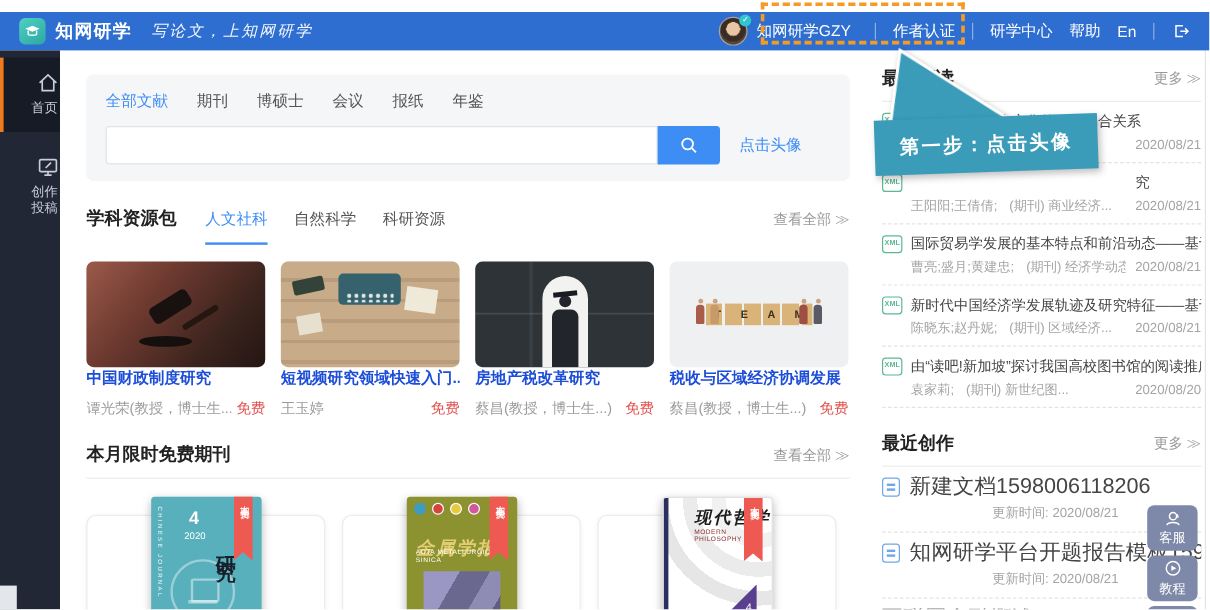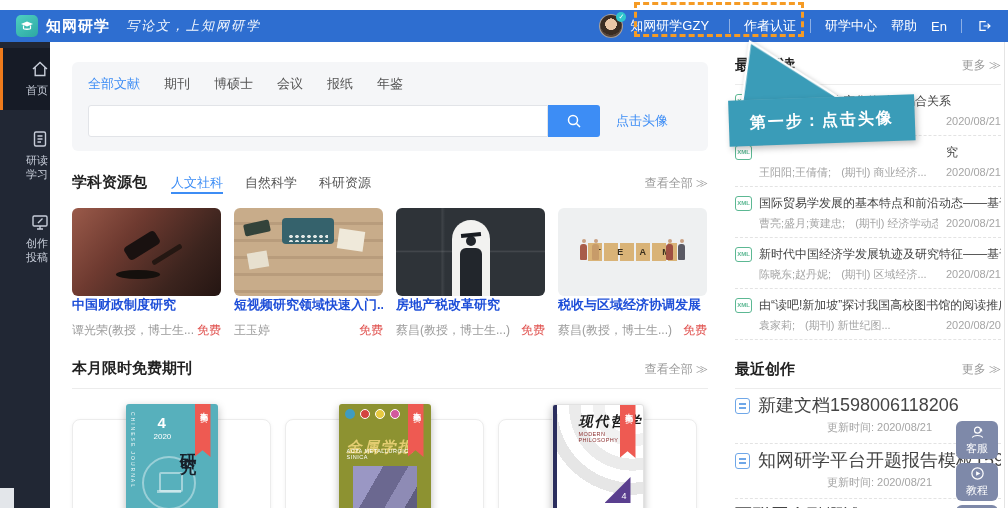--- a/index.html
+++ b/index.html
@@ -46,21 +46,21 @@
   .search-tabs .tab.active { color:#3d8df5; }
   .search-row { display:flex; align-items:center; margin-top:12px; }
   .search-input { flex:0 0 460px; height:32px; border:1px solid #e2e4e8; border-radius:3px 0 0 3px; background:#fff; padding:0 10px; font-size:13px; outline:none; }
   .search-btn { width:52px; height:32px; background:#3d8df5; border:none; border-radius:0 3px 3px 0; cursor:pointer;
                 display:flex; align-items:center; justify-content:center; }
   .adv-link { margin-left:16px; color:#3d8df5; font-size:13px; cursor:pointer; }
 
   .section-head { display:flex; align-items:baseline; margin:22px 0 0 22px; width:636px; }
   .section-title { font-size:15px; font-weight:bold; color:#222; }
   .pack-tabs { display:flex; gap:22px; margin-left:24px; font-size:13px; color:#555; }
-  .pack-tabs .tab { padding-bottom:0; cursor:pointer; }
+  .pack-tabs .tab { padding-bottom:10px; cursor:pointer; }
   .pack-tabs .tab.active { color:#3d8df5; border-bottom:2px solid #3d8df5; }
   .view-all { margin-left:auto; font-size:12px; color:#999; cursor:pointer; }
   .sec-divider { width:636px; margin:10px 0 0 22px; border-bottom:1px solid #ececec; }
 
   .cards { display:flex; gap:13px; margin:14px 0 0 22px; width:636px; }
   .pcard { width:149px; cursor:pointer; }
   .pimg { height:88px; border-radius:6px; overflow:hidden; position:relative; }
   .pcard-title { font-size:13px; font-weight:bold; color:#1d4ed8; white-space:nowrap; overflow:hidden; }
   .pcard-meta { display:flex; justify-content:space-between; align-items:center; margin-top:8px; }
   .pcard-author { font-size:12px; color:#9b9b9b; white-space:nowrap; overflow:hidden; }
@@ -211,27 +211,20 @@
 
   <div class="sidebar">
     <div class="side-item active">
       <svg width="20" height="20" viewBox="0 0 20 20">
           <path d="M3 10 L10 3.5 L17 10 M5.2 8.6 V16.5 H14.8 V8.6"></path>
         </svg>
       <span class="lbl">首页</span>
     </div>
     <div class="side-item">
       <svg width="20" height="20" viewBox="0 0 20 20">
-          <rect x="4.5" y="3" width="11" height="14" rx="1.5"></rect>
-          <path d="M7.5 7 H12.5 M7.5 10 H12.5 M7.5 13 H11"></path>
-        </svg>
-      <span class="lbl">研读学习</span>
-    </div>
-    <div class="side-item">
-      <svg width="20" height="20" viewBox="0 0 20 20">
           <rect x="3" y="4" width="14" height="10" rx="1.2"></rect>
           <path d="M7 17 H13 M10 14 V17 M8 11 L12.5 6.5"></path>
         </svg>
       <span class="lbl">创作投稿</span>
     </div>
   </div>
 
   <div class="main">
 
     <div class="search-panel">

